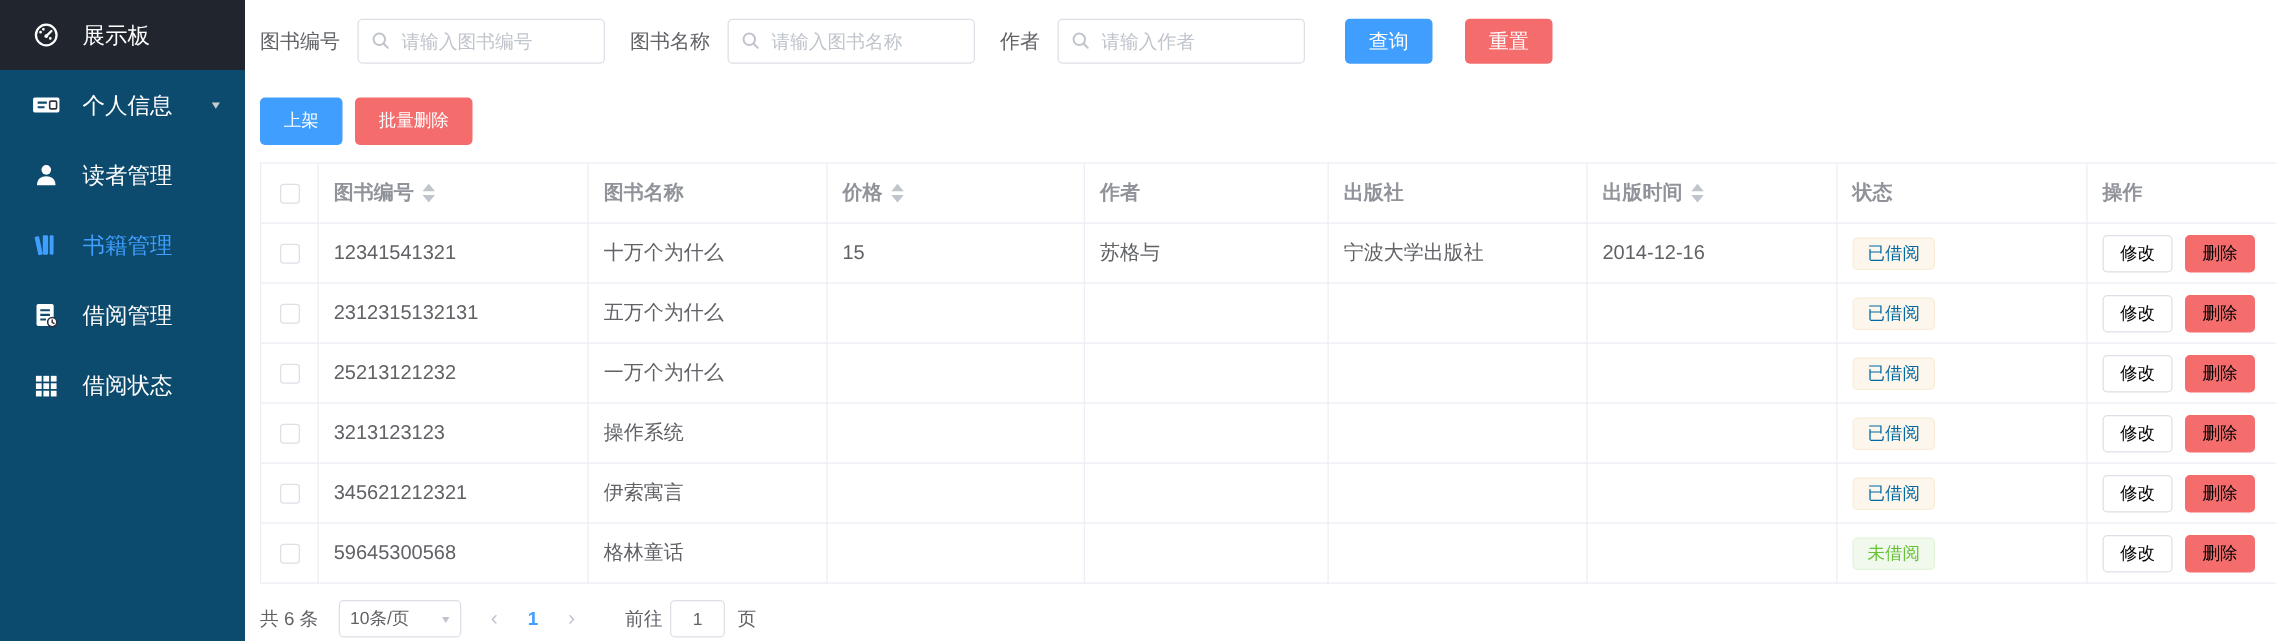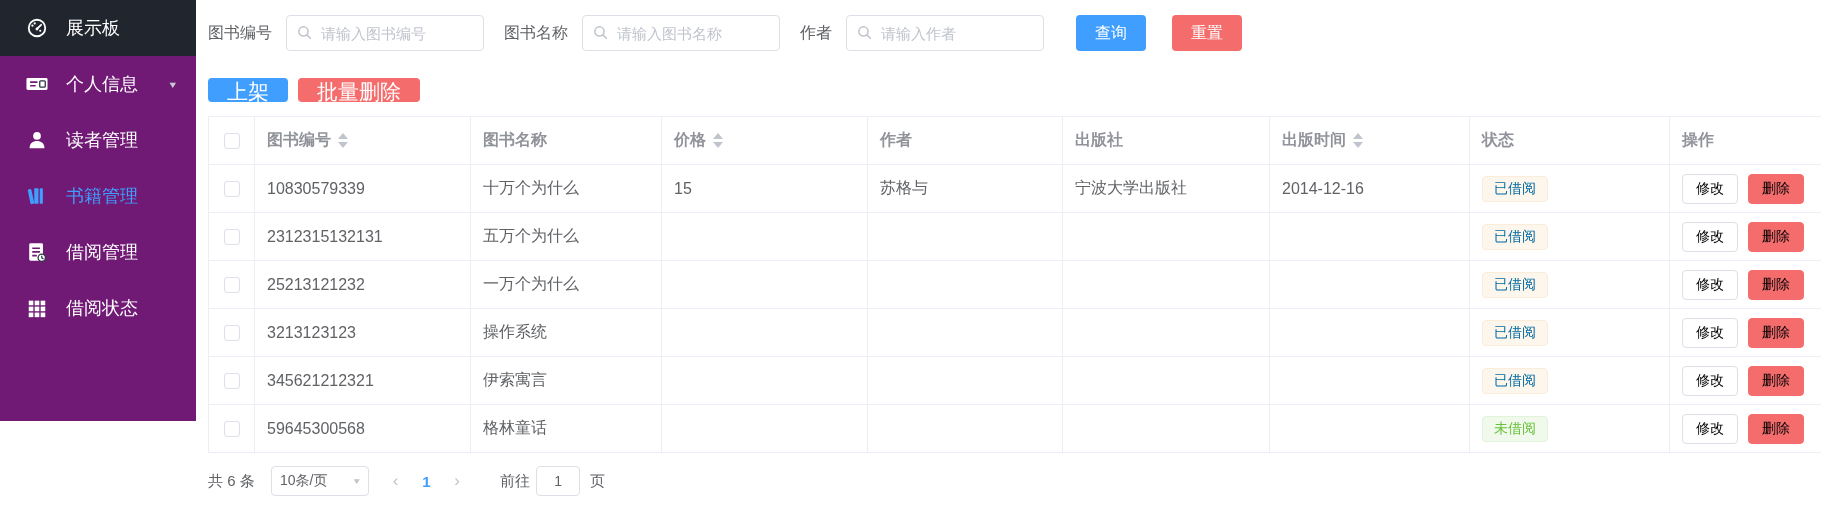--- a/index.html
+++ b/index.html
@@ -7,22 +7,22 @@
   body {
     font-family: "Liberation Sans", "DejaVu Sans", sans-serif;
     background: #ffffff;
     color: #606266;
     overflow: hidden;
   }
   .app { display: flex; width: 1821px; height: 513px; }
 
   
   .sidebar {
-    width: 196px; height: 421px; flex: 0 0 196px;
-    background: #701a75;
+    width: 196px; height: 513px; flex: 0 0 196px;
+    background: #0c4a6e;
     color: #ffffff;
   }
   .side-item {
     display: flex; align-items: center;
     height: 56px; padding: 0 20px 0 26px;
     font-size: 18px; cursor: pointer;
     position: relative;
   }
   .side-item .s-icon { width: 22px; height: 22px; margin-right: 18px; flex: 0 0 22px; display: inline-flex; }
   .side-item .s-icon svg { width: 22px; height: 22px; }
@@ -50,21 +50,21 @@
     font-size: 16px; padding: 0 19px; cursor: pointer;
     font-family: inherit; color: #fff; white-space: nowrap;
   }
   .btn-primary { background: #409eff; }
   .btn-danger { background: #f56c6c; }
   .search-row .btn { margin-right: 26px; }
   .search-row .btn-primary { margin-left: 12px; }
 
   
   .toolbar { margin-top: 27px; display: flex; align-items: center; }
-  .toolbar .btn { height: 24px; font-size: 21px; margin-right: 10px; font-family: Liberation Mono, monospace; }
+  .toolbar .btn { height: 38px; font-size: 14px; margin-right: 10px; font-family: Liberation Mono, monospace; }
 
   
   .table { margin-top: 14px; border-top: 1px solid #ebeef5; border-left: 1px solid #ebeef5; font-size: 16px; }
   .tr { display: grid; grid-template-columns: 46px 216px 191px 206px 195px 207px 200px 200px 1fr; }
   .td, .th {
     border-bottom: 1px solid #ebeef5; border-right: 1px solid #ebeef5;
     display: flex; align-items: center;
     padding: 0 10px 0 12px; height: 48px;
     white-space: nowrap; overflow: hidden;
   }
@@ -279,21 +279,21 @@
         </div>
         <div class="th">
           <span>操作</span>
         </div>
       </div>
       <div>
   <div class="tr">
     <div class="td col-check">
               <span class="checkbox"></span>
             </div>
-    <div class="td">10830579339</div>
+    <div class="td">12341541321</div>
     <div class="td">十万个为什么</div>
     <div class="td">15</div>
     <div class="td">苏格与</div>
     <div class="td">宁波大学出版社</div>
     <div class="td">2014-12-16</div>
     <div class="td">
               <span class="badge badge-warning">已借阅</span>
             </div>
     <div class="td">
       <button class="mini-btn mini-edit">修改</button>

